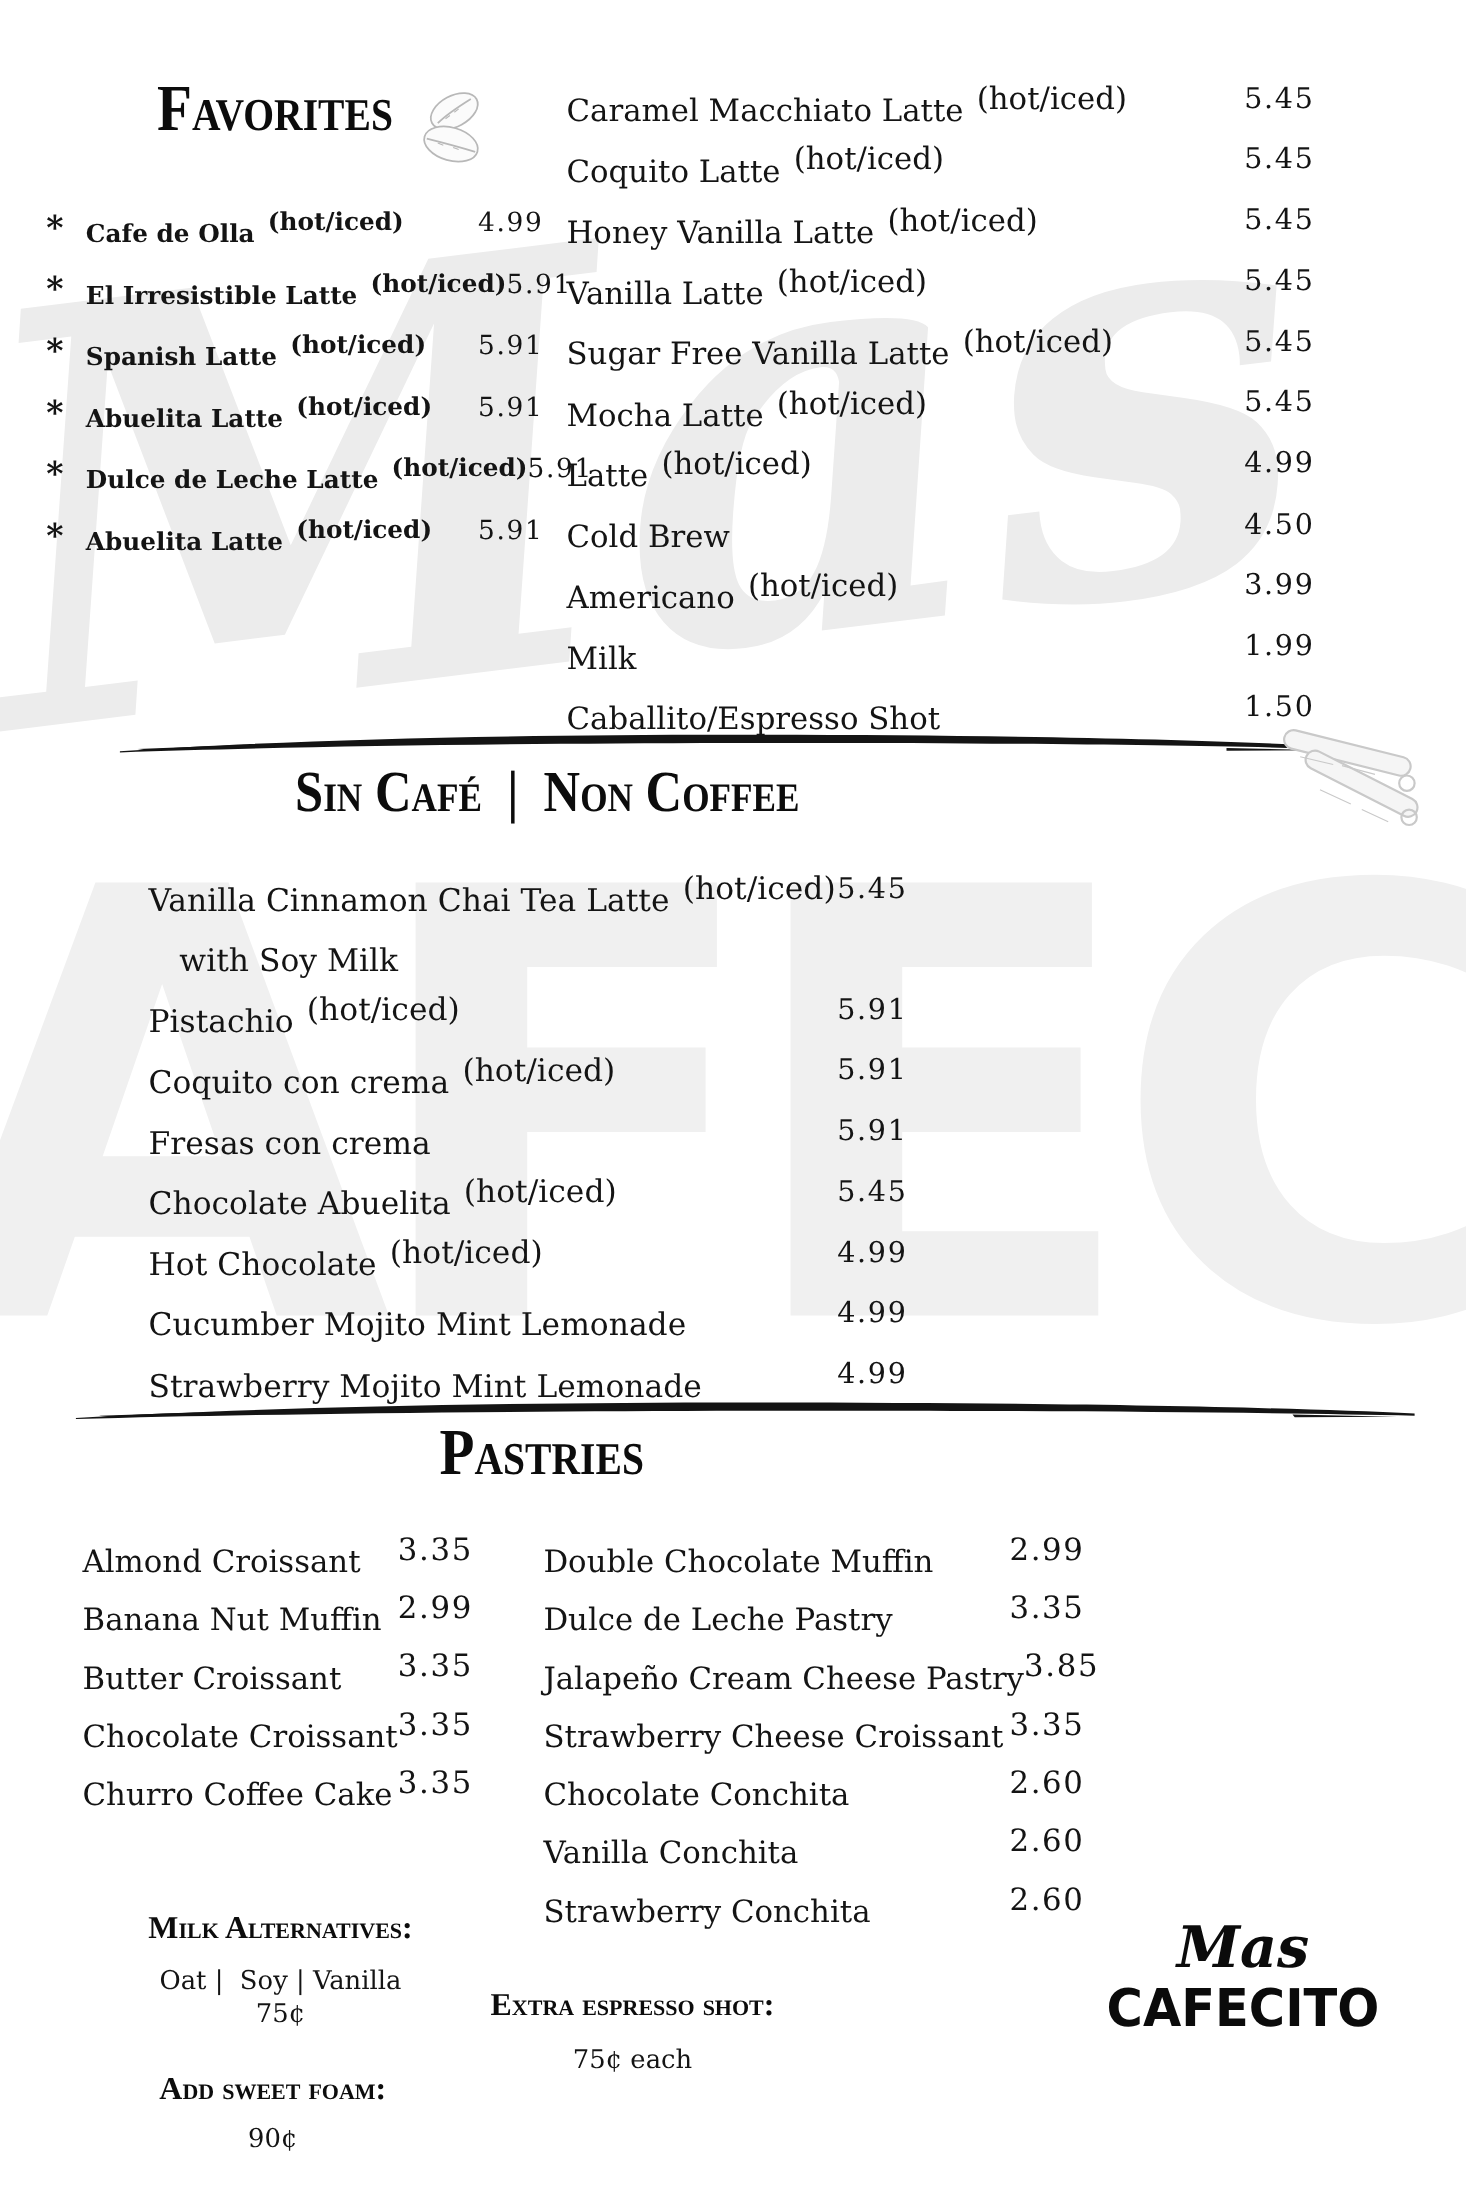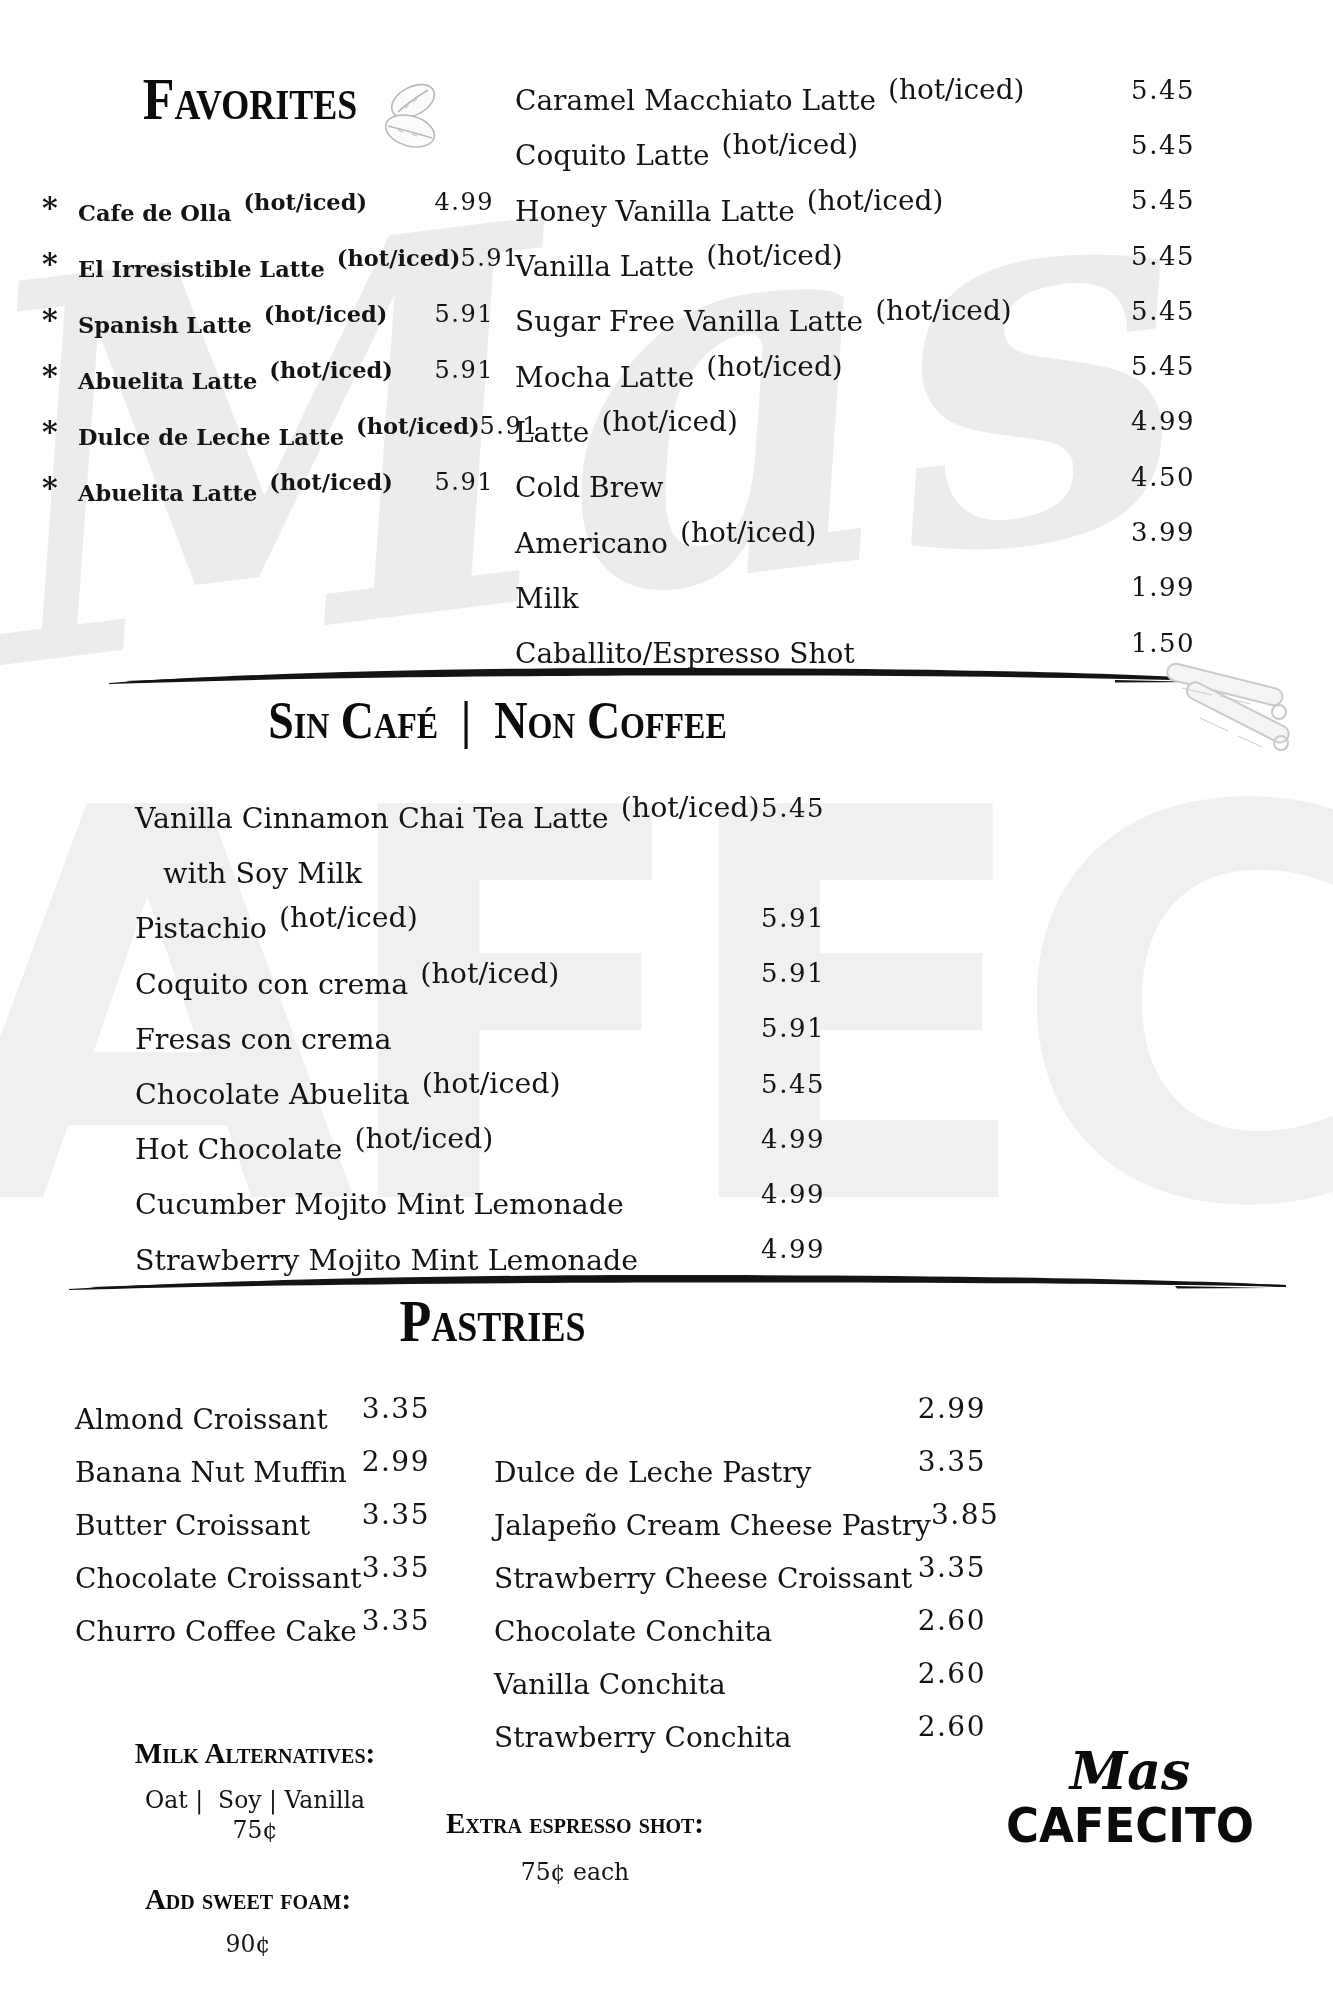--- a/index.html
+++ b/index.html
@@ -324,20 +324,21 @@
 
       <div class="row">
         <span class="item-name">Churro Coffee Cake</span>
         <span class="item-price">3.35</span>
       </div>
     </div>
 
   <div class="layer list pastry-list pastry-right-list">
 
       <div class="row">
+        <span class="item-name">Double Chocolate Muffin</span>
         <span class="item-price">2.99</span>
       </div>
 
       <div class="row">
         <span class="item-name">Dulce de Leche Pastry</span>
         <span class="item-price">3.35</span>
       </div>
 
       <div class="row">
         <span class="item-name">Jalapeño Cream Cheese Pastry</span>

